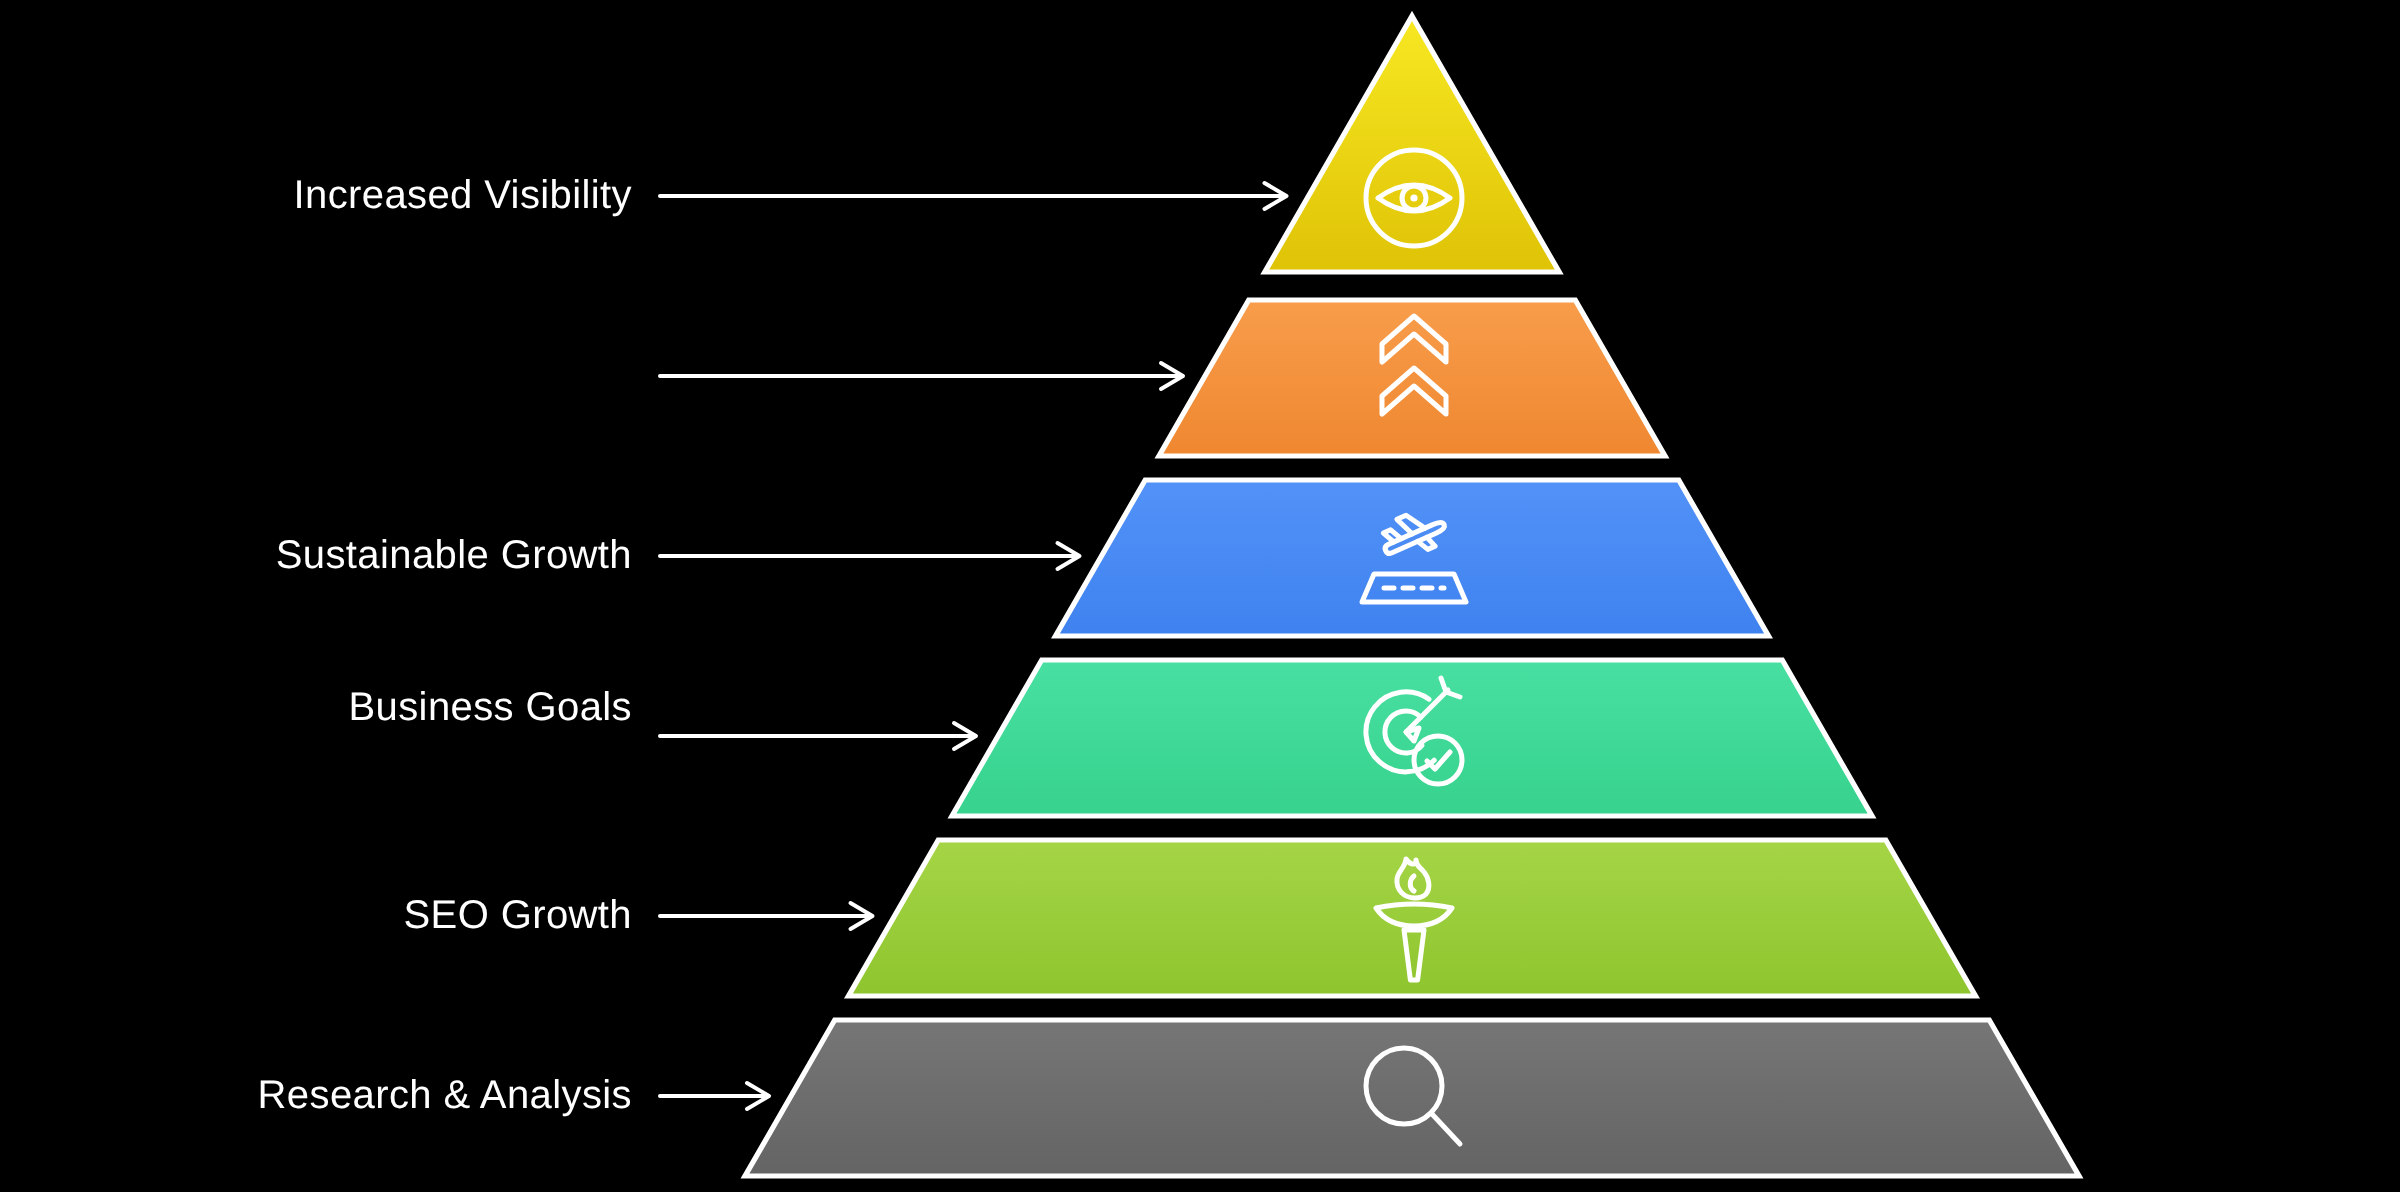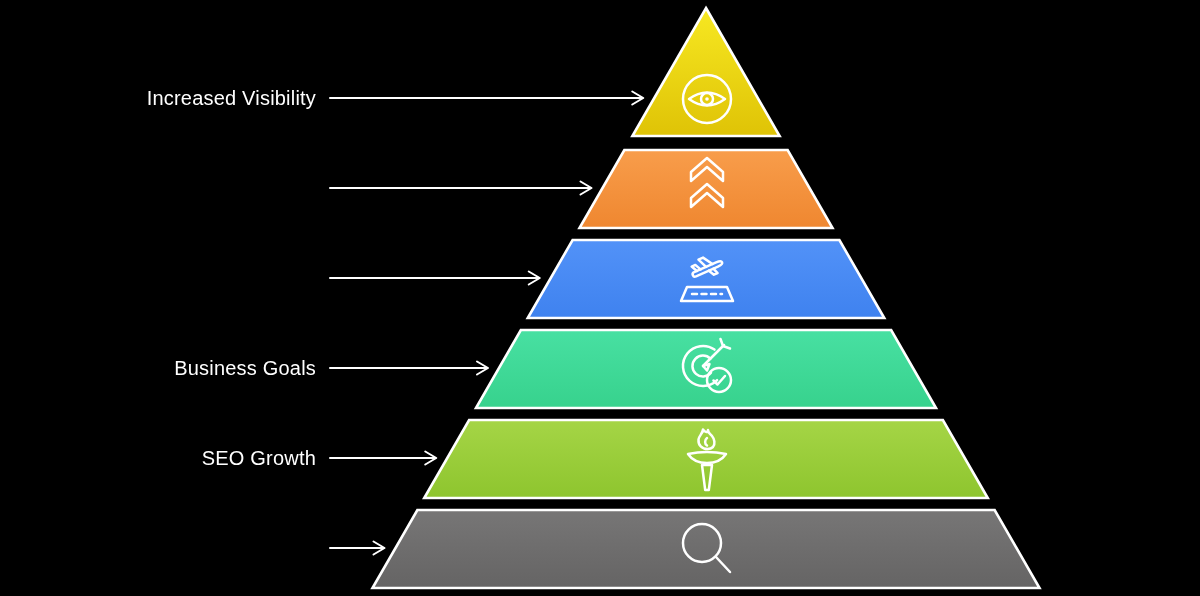--- a/index.html
+++ b/index.html
@@ -118,15 +118,17 @@
       <line x1="330" y1="458" x2="435.25" y2="458"></line>
       <polyline points="425.25,451.5 436.25,458 425.25,464.5"></polyline>
       </g>
       <g fill="none" stroke="#FFFFFF" stroke-width="2" stroke-linecap="round" stroke-linejoin="round">
       <line x1="330" y1="548" x2="383.5" y2="548"></line>
       <polyline points="373.5,541.5 384.5,548 373.5,554.5"></polyline>
       </g>
     </svg>
 
   <div class="label" style="top:85px">Increased Visibility</div>
-  <div class="label" style="top:355px">Business Goals</div>
+  <div class="label" style="top:265px">Sustainable Growth</div>
+  <div class="label" style="top:341px">Business Goals</div>
   <div class="label" style="top:445px">SEO Growth</div>
+  <div class="label" style="top:535px">Research &amp; Analysis</div>
 </div>
 
 </body></html>

